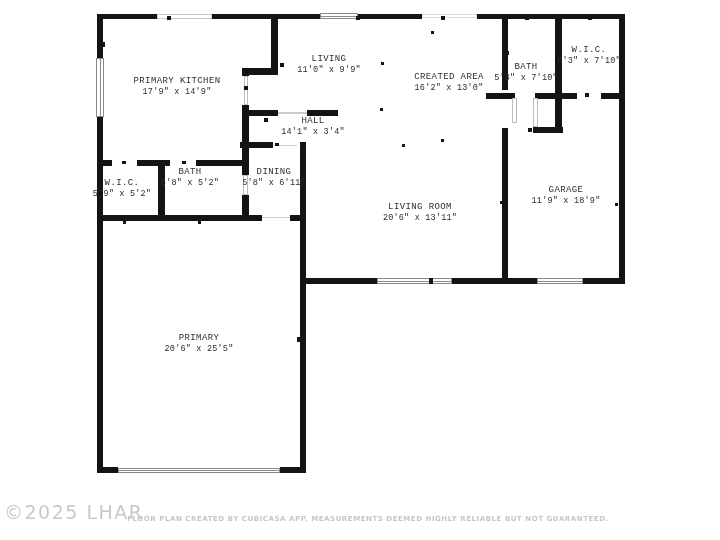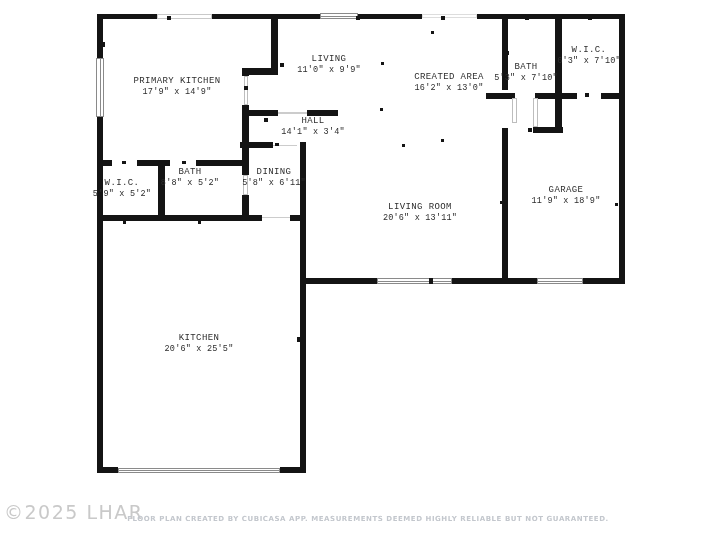--- a/index.html
+++ b/index.html
@@ -168,19 +168,19 @@
       </div>
       <div class="abs room-label" style="left: 420px; top: 213px;">
         <span class="rname">LIVING ROOM</span>
         <span class="rdims">20'6" x 13'11"</span>
       </div>
       <div class="abs room-label" style="left: 566px; top: 196px;">
         <span class="rname">GARAGE</span>
         <span class="rdims">11'9" x 18'9"</span>
       </div>
       <div class="abs room-label" style="left: 199px; top: 344px;">
-        <span class="rname">KITCHEN</span>
+        <span class="rname">PRIMARY</span>
         <span class="rdims">20'6" x 25'5"</span>
       </div>
     </div>
   <div id="watermark" class="abs">©2025 LHAR</div>
   <div id="footer-note" class="abs">FLOOR PLAN CREATED BY CUBICASA APP. MEASUREMENTS DEEMED HIGHLY RELIABLE BUT NOT GUARANTEED.</div>
 </div>
 
 </body></html>

